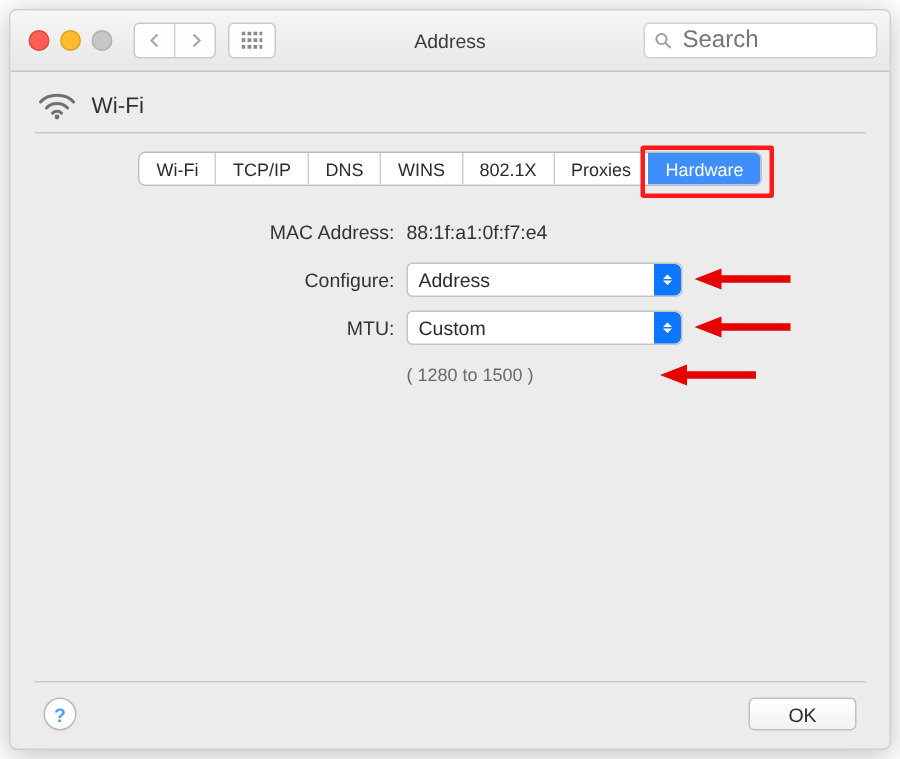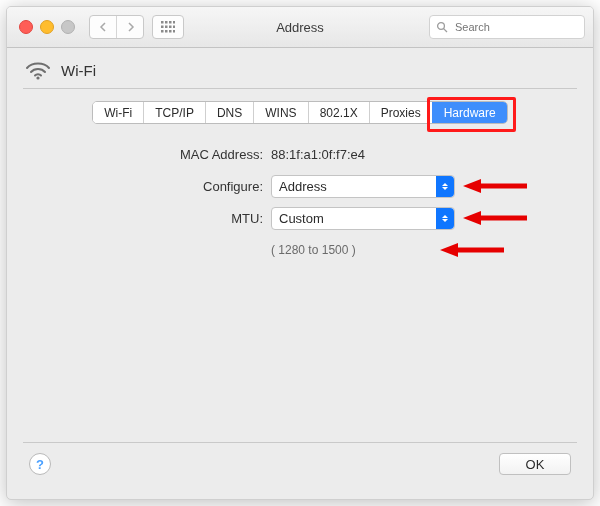--- a/index.html
+++ b/index.html
@@ -62,24 +62,24 @@
   .win-title{
     position:absolute;left:0;right:0;text-align:center;
     font-size:13px;color:#3b3b3b;pointer-events:none;
   }
   .searchwrap{
     margin-left:auto;
     width:142px;height:22px;
     border:1px solid #d2d2d2;border-radius:4px;background:#fff;
     display:flex;align-items:center;padding:0 6px;color:#9d9d9d;gap:5px;
   }
-  .searchwrap input{border:none;outline:none;width:100%;font-size:11px;background:transparent;color:#a21caf;}
+  .searchwrap input{border:none;outline:none;width:100%;font-size:16px;background:transparent;color:#a21caf;}
   .searchwrap svg{flex:0 0 12px;}
   
-  .content{flex:1;position:relative;padding:12px 16px 16px 16px;display:flex;flex-direction:column;}
+  .content{flex:1;position:relative;padding:12px 16px 4px 16px;display:flex;flex-direction:column;}
   .heading{
     display:flex;align-items:center;gap:10px;
     padding:0 2px 6px 2px;font-size:15px;color:#333;
   }
   .heading svg{width:26px;height:20px;}
   .divider{height:1px;background:var(--panel-divider);margin:2px 0 12px 0;}
   
   .seg{
     display:flex;justify-content:center;margin-bottom:18px;position:relative;
   }

